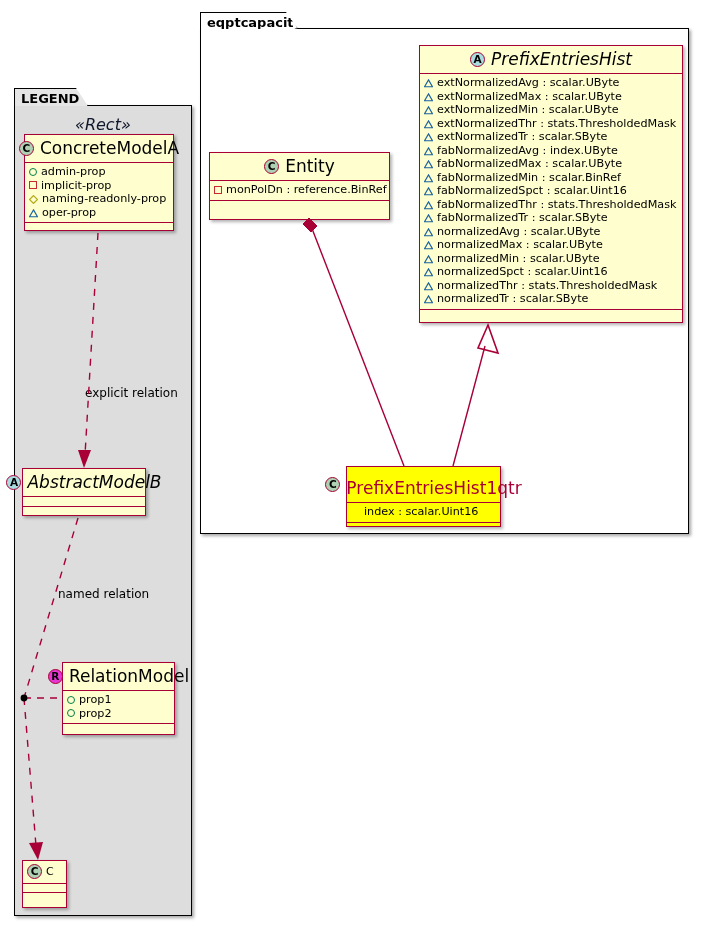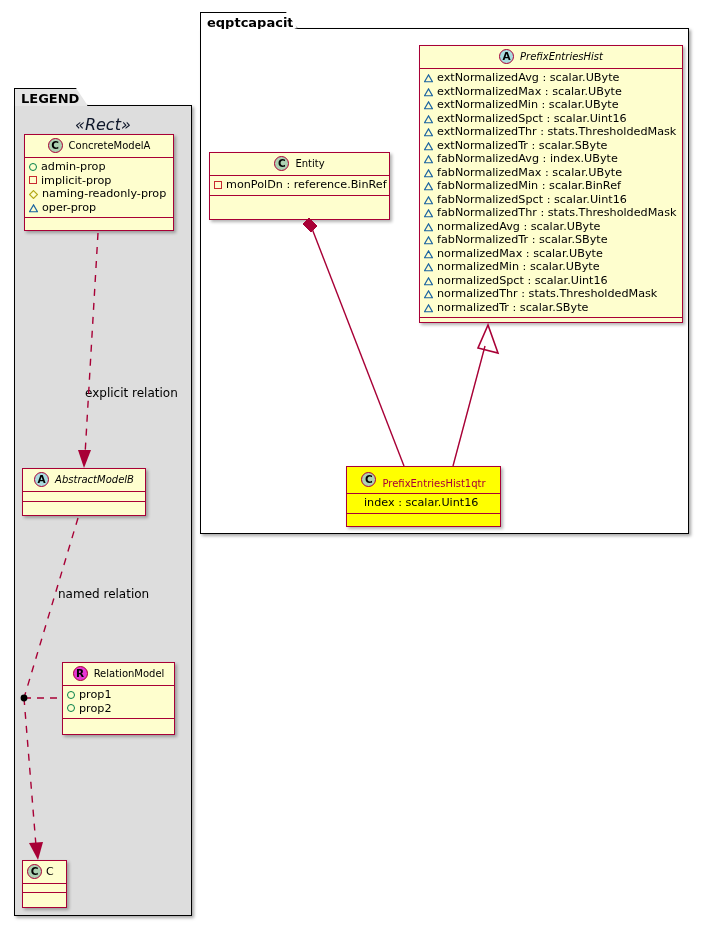--- a/index.html
+++ b/index.html
@@ -7,21 +7,21 @@
        font-family:"DejaVu Sans","Liberation Sans",sans-serif;
        -webkit-font-smoothing:antialiased;}
   #canvas{position:absolute;left:0;top:0;width:706px;height:927px;overflow:hidden;}
 
   
   .uml{position:absolute;background:#FEFECE;border:1px solid #A80036;
        box-shadow:2px 2px 3px rgba(0,0,0,.30);box-sizing:border-box;}
   .uml.hl{background:#FFFF00;}
   .uml .hdr{display:flex;align-items:center;justify-content:center;
             padding:3px 6px 4px 6px;gap:6px;white-space:nowrap;}
-  .uml .hdr .nm{font-size:10px;color:#000;}
+  .uml .hdr .nm{font-size:17px;color:#000;}
   .uml .hdr .nm.ital{font-style:italic;}
   .uml .sep{height:1px;background:#A80036;}
   .uml .attrs{padding:2px 4px 3px 4px;}
   .uml .attr{font-size:11.2px;color:#000;white-space:nowrap;line-height:13.5px;
              display:flex;align-items:center;gap:4px;}
   .uml .empty{height:9px;}
 
   
   .badge{width:15px;height:15px;border-radius:50%;flex:0 0 15px;
          display:flex;align-items:center;justify-content:center;
@@ -109,26 +109,20 @@
         <div class="attr">
           <span class="g triangle"><svg width="9" height="9" viewBox="0 0 10 10">
               <polygon points="5,1 9.4,8.6 0.6,8.6" fill="none" stroke="#1963A0" stroke-width="1.3"></polygon>
             </svg></span>
           <span>extNormalizedMin : scalar.UByte</span>
         </div>
         <div class="attr">
           <span class="g triangle"><svg width="9" height="9" viewBox="0 0 10 10">
               <polygon points="5,1 9.4,8.6 0.6,8.6" fill="none" stroke="#1963A0" stroke-width="1.3"></polygon>
             </svg></span>
-          <span>extNormalizedSpct : scalar.Uint16</span>
-        </div>
-        <div class="attr">
-          <span class="g triangle"><svg width="9" height="9" viewBox="0 0 10 10">
-              <polygon points="5,1 9.4,8.6 0.6,8.6" fill="none" stroke="#1963A0" stroke-width="1.3"></polygon>
-            </svg></span>
           <span>extNormalizedThr : stats.ThresholdedMask</span>
         </div>
         <div class="attr">
           <span class="g triangle"><svg width="9" height="9" viewBox="0 0 10 10">
               <polygon points="5,1 9.4,8.6 0.6,8.6" fill="none" stroke="#1963A0" stroke-width="1.3"></polygon>
             </svg></span>
           <span>extNormalizedTr : scalar.SByte</span>
         </div>
         <div class="attr">
           <span class="g triangle"><svg width="9" height="9" viewBox="0 0 10 10">
@@ -157,27 +151,27 @@
         <div class="attr">
           <span class="g triangle"><svg width="9" height="9" viewBox="0 0 10 10">
               <polygon points="5,1 9.4,8.6 0.6,8.6" fill="none" stroke="#1963A0" stroke-width="1.3"></polygon>
             </svg></span>
           <span>fabNormalizedThr : stats.ThresholdedMask</span>
         </div>
         <div class="attr">
           <span class="g triangle"><svg width="9" height="9" viewBox="0 0 10 10">
               <polygon points="5,1 9.4,8.6 0.6,8.6" fill="none" stroke="#1963A0" stroke-width="1.3"></polygon>
             </svg></span>
+          <span>fabNormalizedTr : scalar.SByte</span>
+        </div>
+        <div class="attr">
+          <span class="g triangle"><svg width="9" height="9" viewBox="0 0 10 10">
+              <polygon points="5,1 9.4,8.6 0.6,8.6" fill="none" stroke="#1963A0" stroke-width="1.3"></polygon>
+            </svg></span>
           <span>normalizedAvg : scalar.UByte</span>
-        </div>
-        <div class="attr">
-          <span class="g triangle"><svg width="9" height="9" viewBox="0 0 10 10">
-              <polygon points="5,1 9.4,8.6 0.6,8.6" fill="none" stroke="#1963A0" stroke-width="1.3"></polygon>
-            </svg></span>
-          <span>fabNormalizedTr : scalar.SByte</span>
         </div>
         <div class="attr">
           <span class="g triangle"><svg width="9" height="9" viewBox="0 0 10 10">
               <polygon points="5,1 9.4,8.6 0.6,8.6" fill="none" stroke="#1963A0" stroke-width="1.3"></polygon>
             </svg></span>
           <span>normalizedMax : scalar.UByte</span>
         </div>
         <div class="attr">
           <span class="g triangle"><svg width="9" height="9" viewBox="0 0 10 10">
               <polygon points="5,1 9.4,8.6 0.6,8.6" fill="none" stroke="#1963A0" stroke-width="1.3"></polygon>

